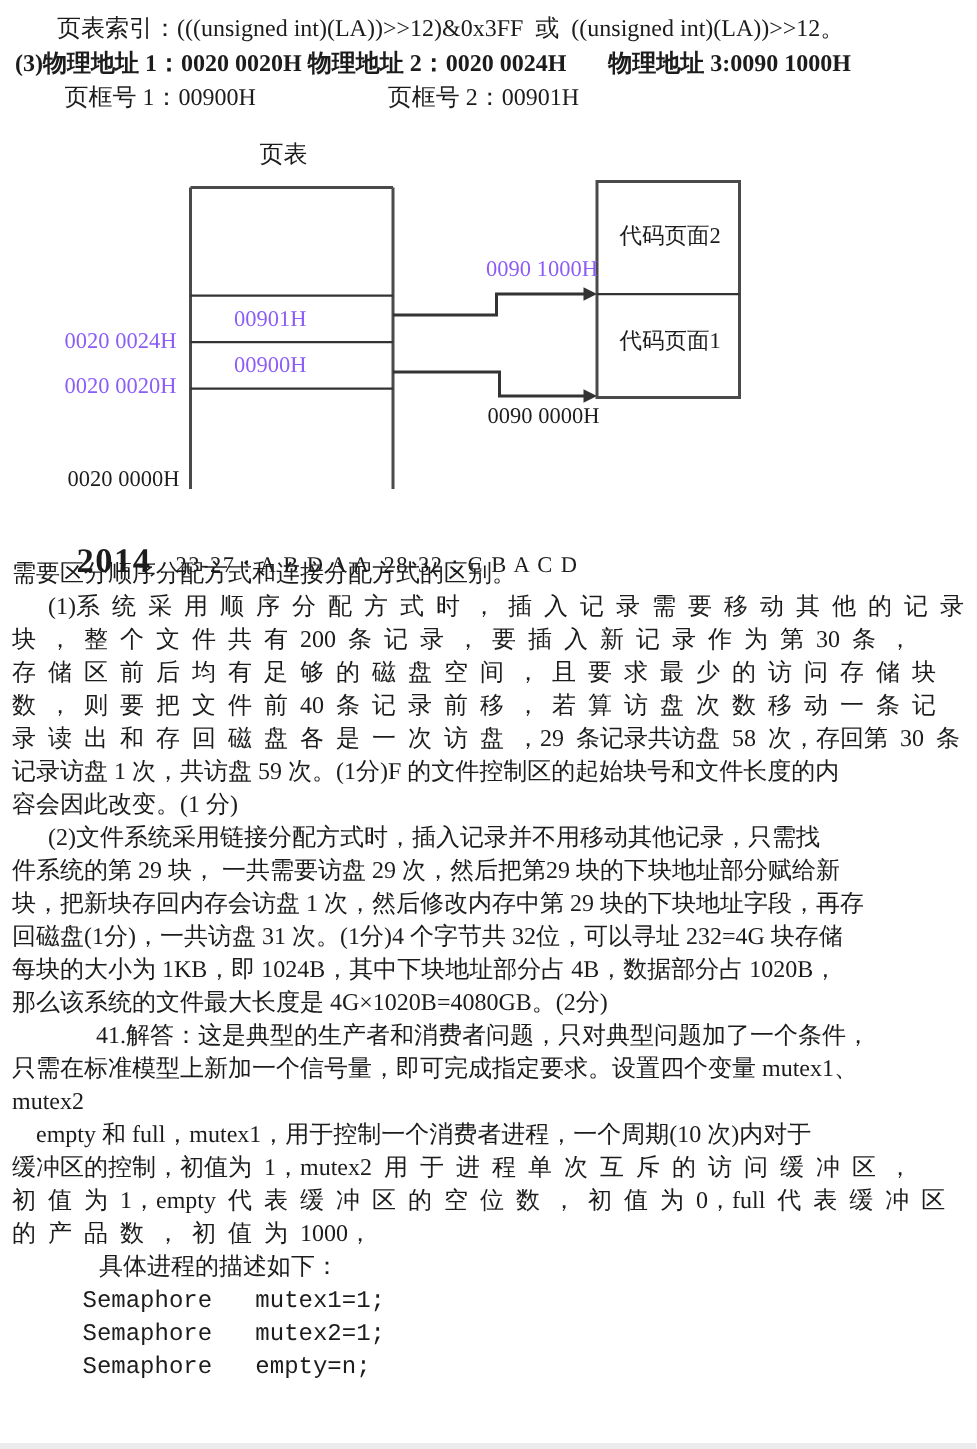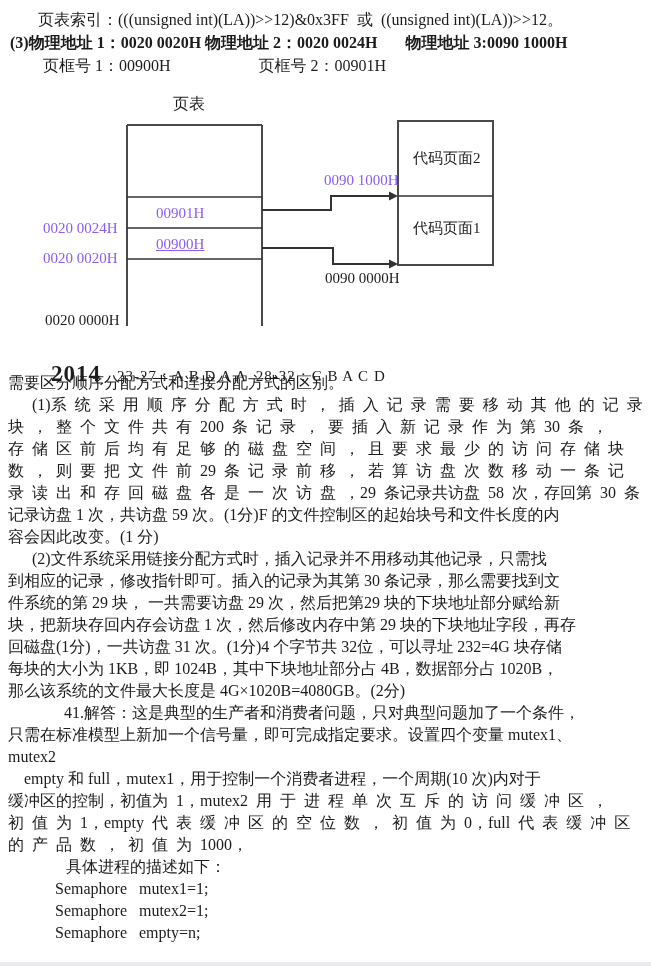--- a/index.html
+++ b/index.html
@@ -14,41 +14,41 @@
   .t2{padding-left:2px;font-weight:bold;}
   .t3{padding-left:35px;}
   .t3 .second{margin-left:88px;}
   
   .diagram{position:absolute;left:0;top:0;width:651px;height:340px;}
   .diagram svg{position:absolute;left:0;top:0;}
   .dlabel{position:absolute;font-size:15px;line-height:15px;white-space:pre;}
   .red{color:#8b5cf6;}
   .lbl-title   {left:173px;top:96px;font-size:16px;}
   .lbl-pte1    {left:156px;top:206px;}
-  .lbl-pte0    {left:156px;top:237px;text-decoration:underline;}
+  .lbl-pte0    {left:156px;top:237px;}
   .lbl-va24    {left:43px; top:221px;}
   .lbl-va20    {left:43px; top:251px;}
   .lbl-vabase  {left:45px; top:313px;}
   .lbl-pa1000  {left:324px;top:173px;}
   .lbl-pabase  {left:325px;top:271px;}
   .lbl-code2   {left:413px;top:151px;}
   .lbl-code1   {left:413px;top:221px;}
   
   .heading{position:absolute;left:35px;top:343px;height:26px;white-space:pre;}
   .year{font-size:23px;font-weight:bold;letter-spacing:1px;}
   .choices{font-size:15px;margin-left:16px;letter-spacing:1px;}
   
   .body{position:absolute;left:8px;top:372px;width:638px;font-size:16px;}
   .body .ln{height:22px;line-height:22px;white-space:pre;}
   .sp{word-spacing:4px;}
   .ind-a{padding-left:56px;}  
   .ind-b{padding-left:24px;}  
   .ind-c{padding-left:16px;}  
   .ind-d{padding-left:58px;}  
-  .ind-e{padding-left:47px;}  
+  .ind-e{padding-left:47px;font-family:Liberation Mono, monospace;}  
   
   .bottom-bar{position:absolute;left:0;bottom:0;width:651px;height:4px;background:#ebebee;}
 </style>
 </head>
 <body>
 
 <div class="page">
 
   <div class="topblock">
     <div class="ln t1">页表索引：(((unsigned int)(LA))&gt;&gt;12)&amp;0x3FF  或  ((unsigned int)(LA))&gt;&gt;12。</div>
@@ -99,26 +99,25 @@
 
   <div class="heading">
     <span class="year">2014</span><span class="choices">23-27：A B D A A  28-32：C B A C D</span>
   </div>
 
   <div class="body">
     <div class="ln">需要区分顺序分配方式和连接分配方式的区别。</div>
     <div class="ln ind-b sp">(1)系 统 采 用 顺 序 分 配 方 式 时 ， 插 入 记 录 需 要 移 动 其 他 的 记 录</div>
     <div class="ln sp">块 ， 整 个 文 件 共 有 200 条 记 录 ， 要 插 入 新 记 录 作 为 第 30 条 ，</div>
     <div class="ln sp">存 储 区 前 后 均 有 足 够 的 磁 盘 空 间 ， 且 要 求 最 少 的 访 问 存 储 块</div>
-    <div class="ln sp">数 ， 则 要 把 文 件 前 29 条 记 录 前 移 ， 若 算 访 盘 次 数 移 动 一 条 记</div>
+    <div class="ln sp">数 ， 则 要 把 文 件 前 40 条 记 录 前 移 ， 若 算 访 盘 次 数 移 动 一 条 记</div>
     <div class="ln sp">录 读 出 和 存 回 磁 盘 各 是 一 次 访 盘 ，29 条记录共访盘 58 次，存回第 30 条</div>
     <div class="ln">记录访盘 1 次，共访盘 59 次。(1分)F 的文件控制区的起始块号和文件长度的内</div>
     <div class="ln">容会因此改变。(1 分)</div>
     <div class="ln ind-b">(2)文件系统采用链接分配方式时，插入记录并不用移动其他记录，只需找</div>
-    <div class="ln">到相应的记录，修改指针即可。插入的记录为其第 30 条记录，那么需要找到文</div>
     <div class="ln">件系统的第 29 块， 一共需要访盘 29 次，然后把第29 块的下块地址部分赋给新</div>
     <div class="ln">块，把新块存回内存会访盘 1 次，然后修改内存中第 29 块的下块地址字段，再存</div>
     <div class="ln">回磁盘(1分)，一共访盘 31 次。(1分)4 个字节共 32位，可以寻址 232=4G 块存储</div>
     <div class="ln">每块的大小为 1KB，即 1024B，其中下块地址部分占 4B，数据部分占 1020B，</div>
     <div class="ln">那么该系统的文件最大长度是 4G×1020B=4080GB。(2分)</div>
     <div class="ln ind-a">41.解答：这是典型的生产者和消费者问题，只对典型问题加了一个条件，</div>
     <div class="ln">只需在标准模型上新加一个信号量，即可完成指定要求。设置四个变量 mutex1、</div>
     <div class="ln">mutex2</div>
     <div class="ln ind-c">empty 和 full，mutex1，用于控制一个消费者进程，一个周期(10 次)内对于</div>
     <div class="ln sp">缓冲区的控制，初值为 1，mutex2 用 于 进 程 单 次 互 斥 的 访 问 缓 冲 区 ，</div>

